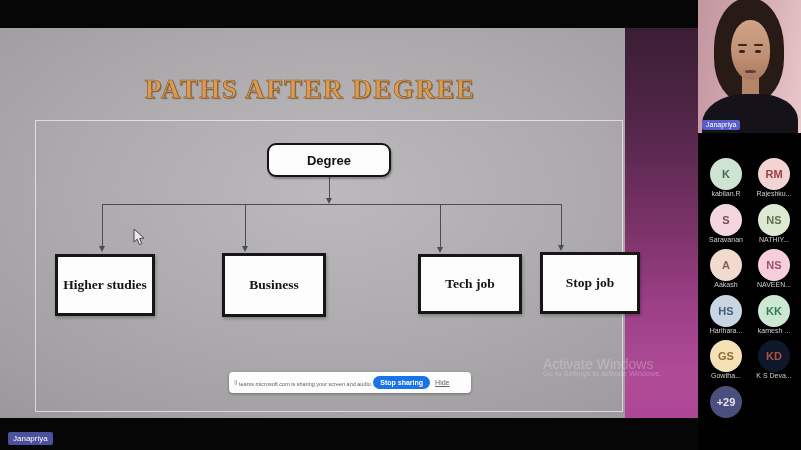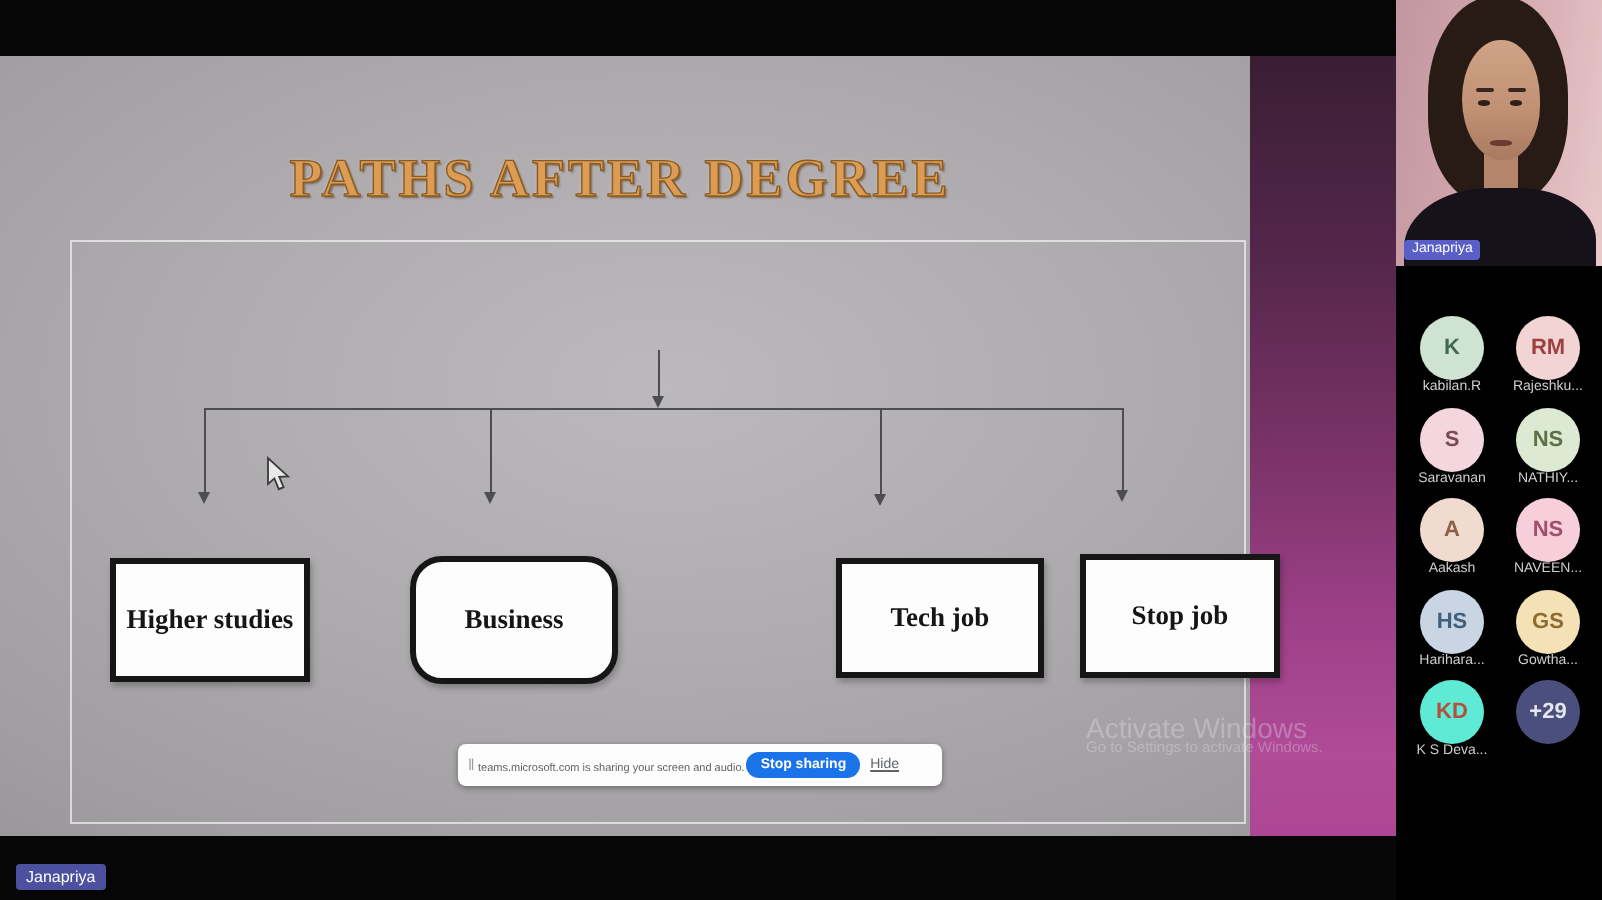--- a/index.html
+++ b/index.html
@@ -34,24 +34,23 @@
     background:#fcfcfc; border:2px solid #141414; border-radius:9px;
     display:flex; align-items:center; justify-content:center;
     font-size:13px; font-weight:600; color:#111;
     box-shadow:1px 2px 2px rgba(0,0,0,0.3);
   }
   .flow-box {
     position:absolute; background:#fdfdfd; border:3px solid #161616;
     display:flex; align-items:center; justify-content:center;
     font-family:"Liberation Serif", serif; font-weight:bold; font-size:13.5px; color:#151515;
     box-shadow:1px 2px 3px rgba(0,0,0,0.25);
-    margin-top:25px;
   }
   .box-1 { left:55px;  top:226px; width:94px;  height:56px; }
-  .box-2 { left:205px; top:225px; width:98px;  height:58px;border-radius:16px; }
+  .box-2 { left:222px; top:225px; width:98px;  height:58px; }
   .box-3 { left:418px; top:226px; width:98px;  height:54px; }
   .box-4 { left:540px; top:224px; width:94px;  height:56px; }
   .connector { position:absolute; background:#4c4c52; }
   .vroot  { left:329px; top:147px; width:1px; height:24px; }
   .hline  { left:102px; top:176px; width:460px; height:1px; }
   .vdrop1 { left:102px; top:176px; width:1px; height:43px; }
   .vdrop2 { left:245px; top:176px; width:1px; height:43px; }
   .vdrop3 { left:440px; top:176px; width:1px; height:44px; }
   .vdrop4 { left:561px; top:176px; width:1px; height:42px; }
   .arr {
@@ -143,20 +142,21 @@
       <div class="connector vdrop1"></div>
       <div class="connector vdrop2"></div>
       <div class="connector vdrop3"></div>
       <div class="connector vdrop4"></div>
       <div class="arr arr-root"></div>
       <div class="arr arr-1"></div>
       <div class="arr arr-2"></div>
       <div class="arr arr-3"></div>
       <div class="arr arr-4"></div>
 
+      <div class="node-root">Degree</div>
       <div class="flow-box box-1">Higher studies</div>
       <div class="flow-box box-2">Business</div>
       <div class="flow-box box-3">Tech job</div>
       <div class="flow-box box-4">Stop job</div>
 
       <div class="watermark wm1">Activate Windows</div>
       <div class="watermark wm2">Go to Settings to activate Windows.</div>
 
       <svg class="cursor" width="13" height="18" viewBox="0 0 13 18">
         <path d="M1,1 L1,14 L4.2,11.2 L6.4,16.6 L8.8,15.6 L6.6,10.4 L11,10.2 Z" fill="#e9e9e9" stroke="#3a3a3a" stroke-width="0.9"></path>
@@ -223,27 +223,33 @@
     </div>
     <div class="plabel">NAVEEN...</div>
   </div>
         <div class="pcell">
     <div class="avatar" style="background: rgb(201, 213, 226); color: rgb(65, 96, 126);">
       <span class="initials">HS</span>
     </div>
     <div class="plabel">Harihara...</div>
   </div>
         <div class="pcell">
+    <div class="avatar" style="background: rgb(205, 232, 210); color: rgb(47, 122, 80);">
+      <span class="initials">KK</span>
+    </div>
+    <div class="plabel">kamesh ...</div>
+  </div>
+        <div class="pcell">
     <div class="avatar" style="background: rgb(244, 225, 182); color: rgb(140, 108, 47);">
       <span class="initials">GS</span>
     </div>
     <div class="plabel">Gowtha...</div>
   </div>
         <div class="pcell">
-    <div class="avatar" style="background: #5eead4; color: rgb(181, 80, 63);">
+    <div class="avatar" style="background: #0f172a; color: rgb(181, 80, 63);">
       <span class="initials">KD</span>
     </div>
     <div class="plabel">K S Deva...</div>
   </div>
         <div class="pcell">
     <div class="avatar" style="background: rgb(75, 79, 125); color: rgb(230, 230, 238); justify-content: center;">
       <span class="initials">+29</span>
     </div>
     <div class="plabel"></div>
   </div>

